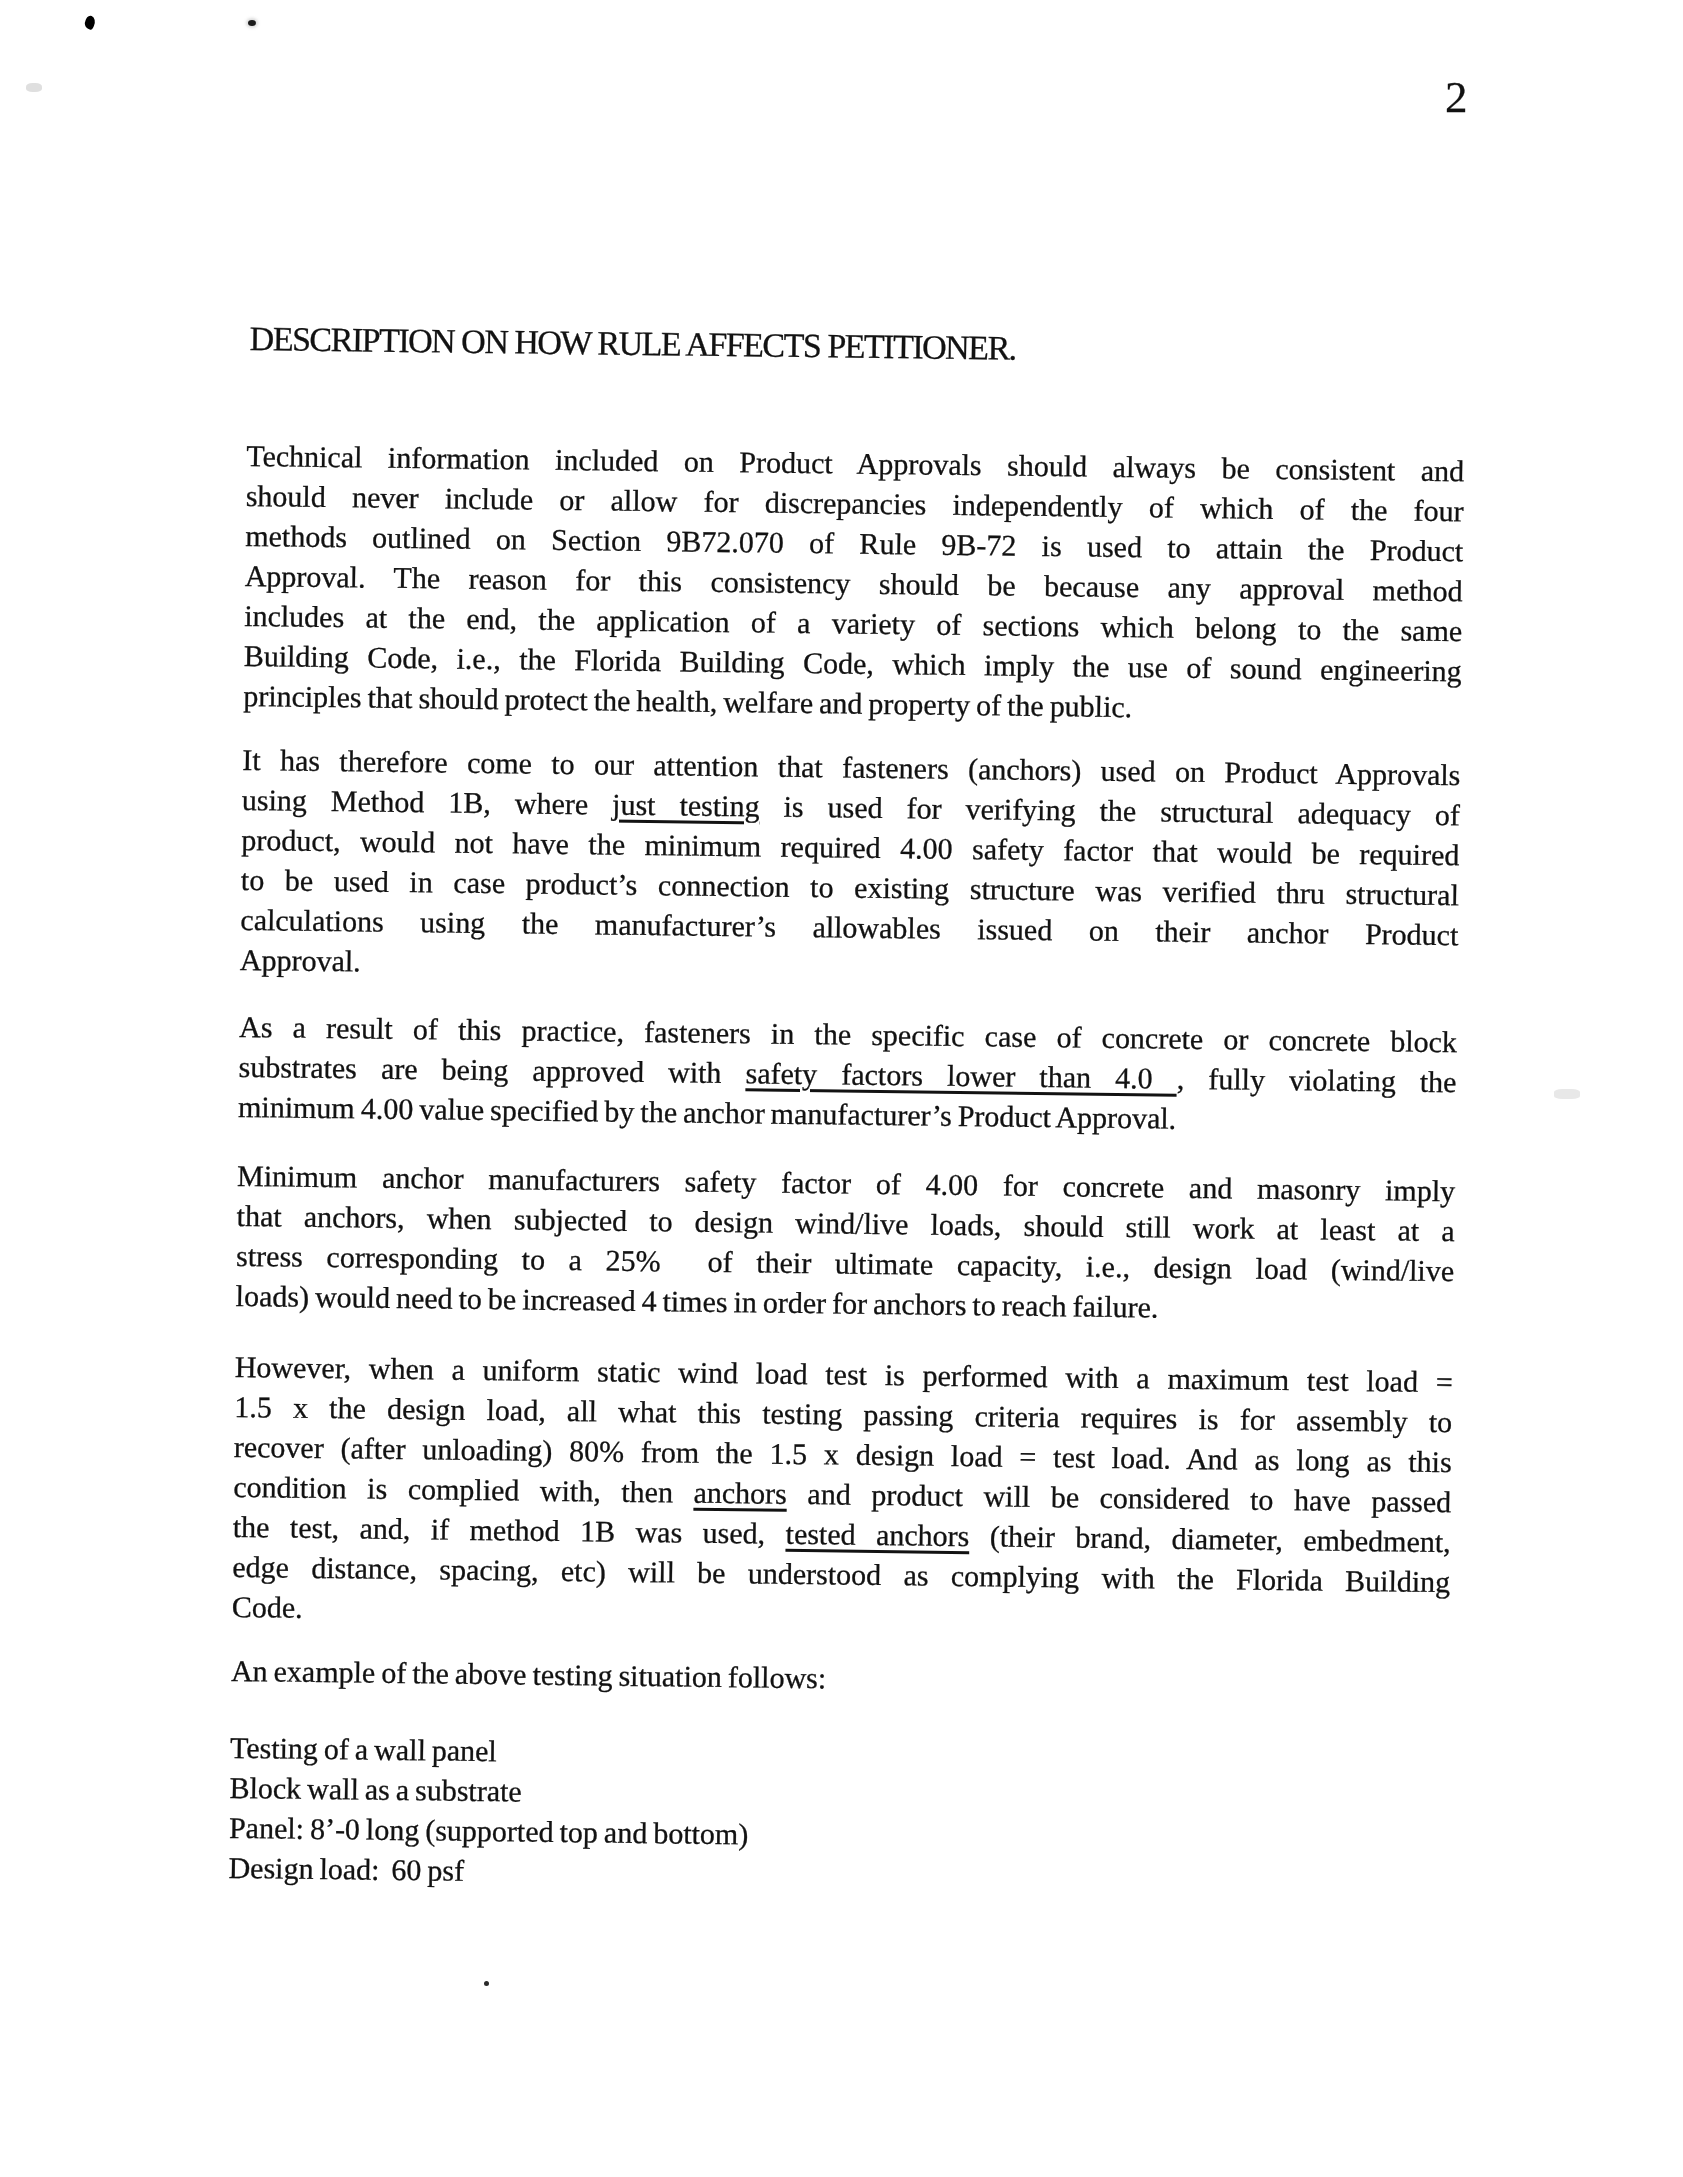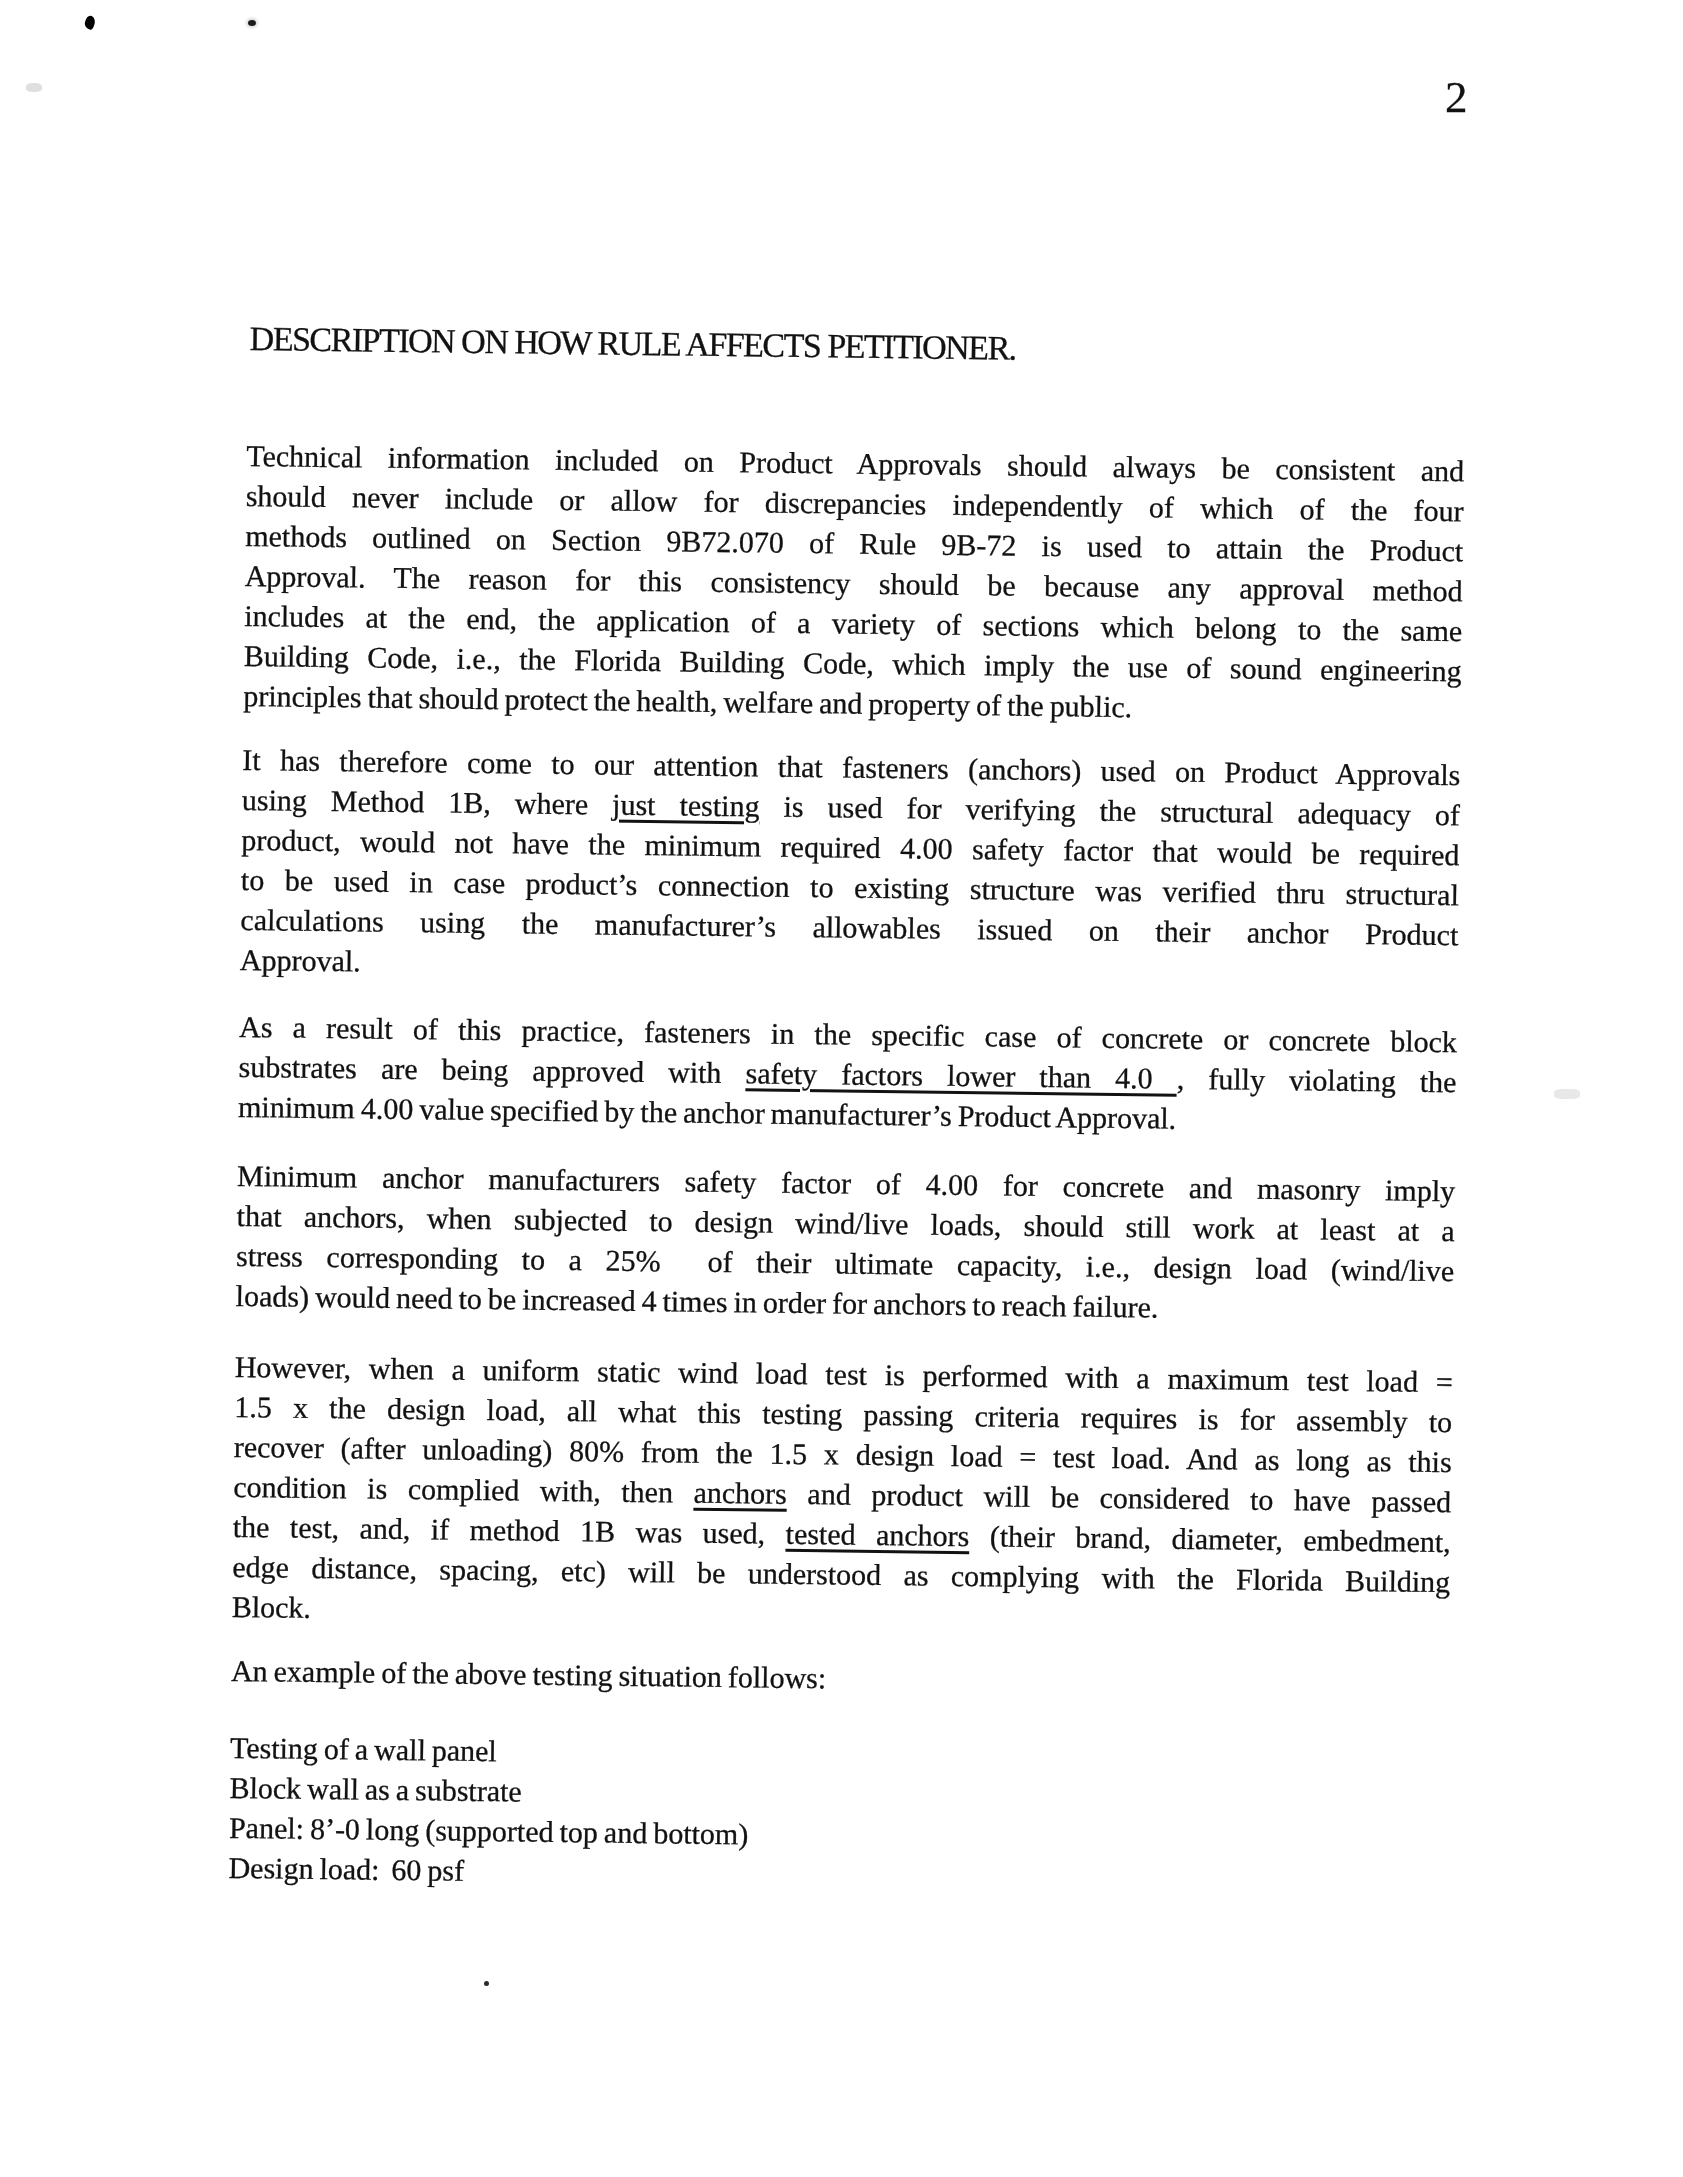--- a/index.html
+++ b/index.html
@@ -121,21 +121,21 @@
       <div class="line"><span>stress corresponding to a 25%&nbsp; of their ultimate capacity, i.e., design load (wind/live</span></div>
       <div class="line last"><span>loads) would need to be increased 4 times in order for anchors to reach failure.</span></div>
     </div>
   <div class="para para-5">
       <div class="line"><span>However, when a uniform static wind load test is performed with a maximum test load =</span></div>
       <div class="line"><span>1.5 x the design load, all what this testing passing criteria requires is for assembly to</span></div>
       <div class="line"><span>recover (after unloading) 80% from the 1.5 x design load = test load. And as long as this</span></div>
       <div class="line"><span>condition is complied with, then </span><u>anchors</u><span> and product will be considered to have passed</span></div>
       <div class="line"><span>the test, and, if method 1B was used, </span><u>tested anchors</u><span> (their brand, diameter, embedment,</span></div>
       <div class="line"><span>edge distance, spacing, etc) will be understood as complying with the Florida Building</span></div>
-      <div class="line last"><span>Block.</span></div>
+      <div class="line last"><span>Code.</span></div>
     </div>
   <div class="para para-6">
       <div class="line last"><span>An example of the above testing situation follows:</span></div>
     </div>
   <div class="para para-7 plain">
       <div class="line last"><span>Testing of a wall panel</span></div>
       <div class="line last"><span>Block wall as a substrate</span></div>
       <div class="line last"><span>Panel: 8’-0 long (supported top and bottom)</span></div>
       <div class="line last"><span>Design load:&nbsp; 60 psf</span></div>
     </div>

